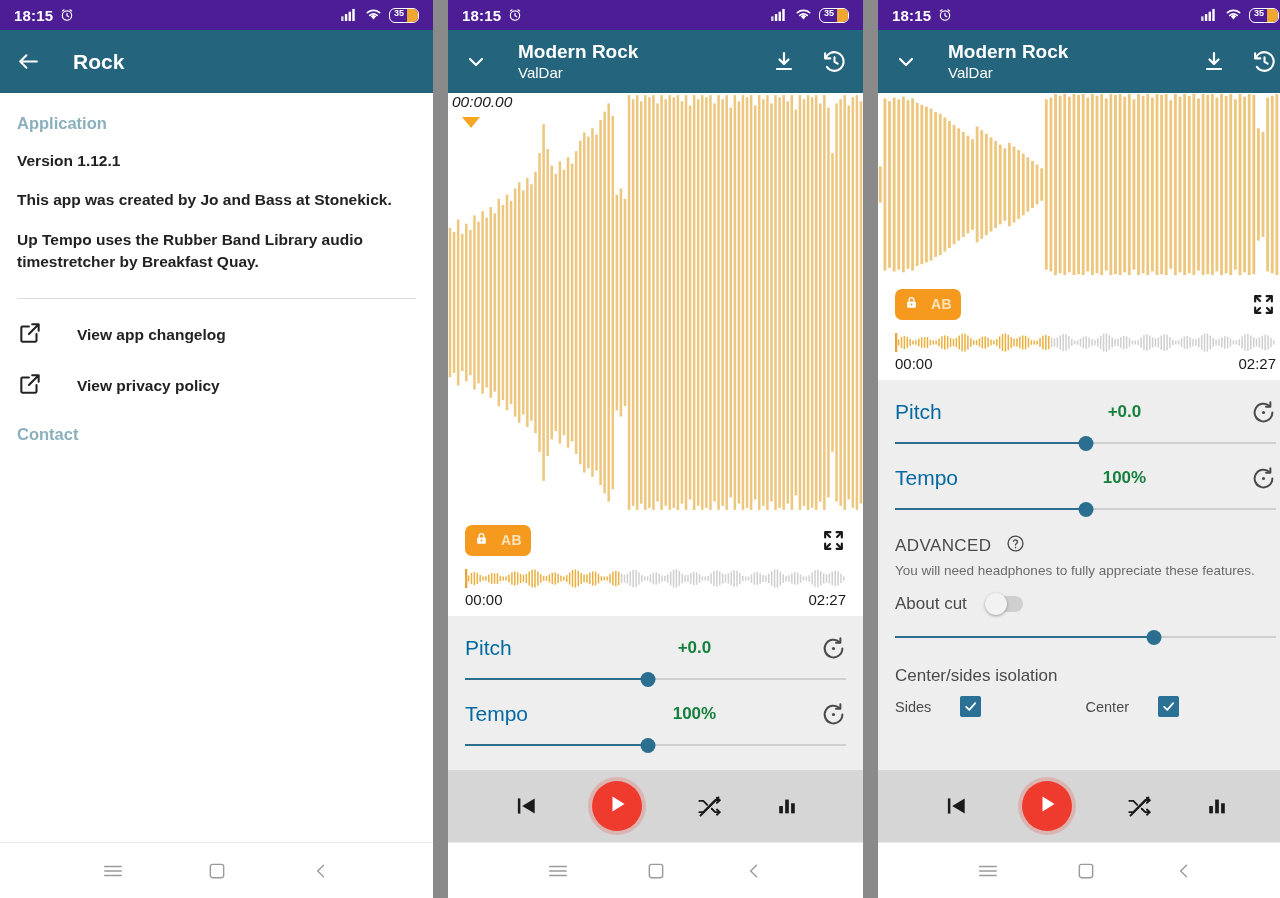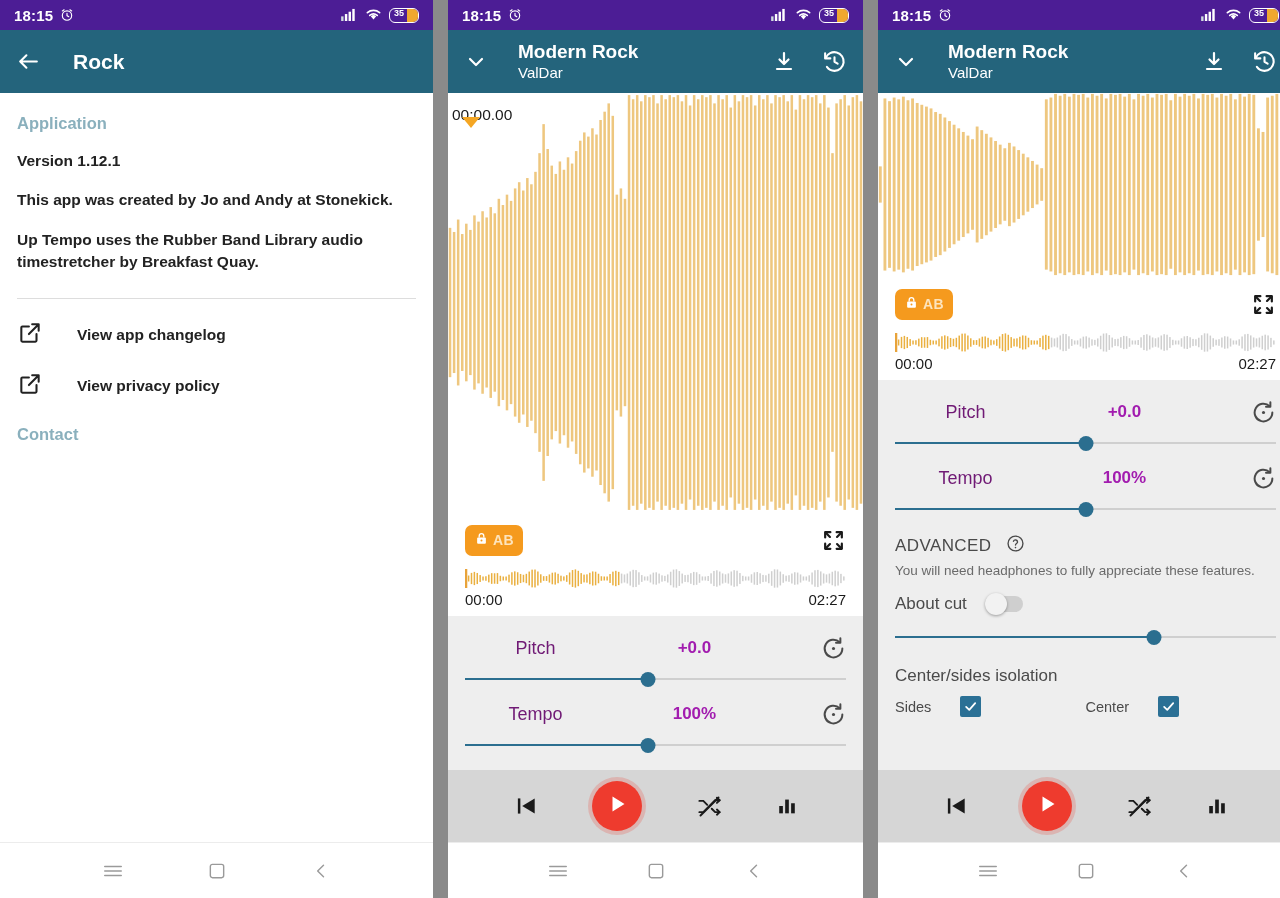--- a/index.html
+++ b/index.html
@@ -47,46 +47,46 @@
   .about-body { flex:1; background:#fff; padding:0 17px; overflow:hidden;font-weight:bold; }
   .sec-head { color:#8ab0bd; font-size:16.5px; margin-top:24px; margin-bottom:4px; }
   .sec-head.first { margin-top:21px; }
   .about-p { font-size:15.5px; color:#222; line-height:1.45; margin-top:17px; }
   .divider { height:1px; background:#dddddd; margin-top:24px; }
   .link-row { display:flex; align-items:center; gap:34px; margin-top:21px; cursor:pointer; }
   .link-row .lbl { font-size:15.5px; color:#222; }
 
   
   .wave-area { position:relative; background:#fff; flex:1 1 auto; overflow:hidden; }
-  .time-label { position:absolute; left:4px; top:13px; font-size:15.5px; color:#1a1a1a; z-index:3; }
+  .time-label { position:absolute; left:4px; top:0; font-size:15.5px; color:#1a1a1a; z-index:3;font-style:italic; }
   .play-marker { position:absolute; left:14px; top:24px; width:0; height:0;
                  border-left:9px solid transparent; border-right:9px solid transparent;
                  border-top:11px solid #f5a623; z-index:3; }
   .wave-canvas { position:absolute; inset:0; display:flex; align-items:center; }
   .wave-canvas svg { width:100%; height:100%; display:block; }
 
   
   .ab-row { position:relative; height:56px; flex:0 0 56px; background:#fff;
             display:flex; align-items:center; padding:0 17px; }
   .ab-lock { background:#f59a1e; border-radius:7px; height:31px; padding:0 9px;
-             display:flex; align-items:center; gap:4px; cursor:pointer; }
+             display:flex; align-items:center; gap:12px; cursor:pointer; }
   .ab-lock .ab-txt { color:#fde4bd; font-size:14px; font-weight:bold; letter-spacing:0.5px; }
   .expand-btn { margin-left:auto; cursor:pointer; display:flex; }
 
   
   .prog-wrap { background:#fff; padding:0 17px 2px 17px; flex:0 0 auto; }
   .prog-bar { height:21px; width:100%; position:relative; display:block; }
   .prog-times { display:flex; justify-content:space-between; font-size:15px; color:#1a1a1a;
                 margin-top:2px; padding-bottom:6px; }
 
   
   .ctrl-panel { background:#eeeeee; padding:12px 17px 10px 17px; flex:0 0 auto; }
   .ctrl-row { display:flex; align-items:center; height:40px; }
-  .ctrl-name { font-size:18px; color:#701a75; width:37%;text-align:center; }
-  .ctrl-val { font-size:17px; font-weight:bold; color:#a21caf; flex:1; text-align:center; margin-left:-10%; }
+  .ctrl-name { font-size:21px; color:#0369a1; width:37%; }
+  .ctrl-val { font-size:17px; font-weight:bold; color:#15803d; flex:1; text-align:center; margin-left:-10%; }
   .ctrl-reset { cursor:pointer; display:flex; }
   .slider { position:relative; height:22px; margin:0 0 4px 0; cursor:pointer; }
   .slider .track { position:absolute; left:0; right:0; top:10px; height:2px; background:#cfcfcf; }
   .slider .fill  { position:absolute; left:0; top:10px; height:2px; background:#2b6e8f; }
   .slider .thumb { position:absolute; top:4px; width:15px; height:15px; border-radius:50%;
                    background:#2b6e8f; transform:translateX(-50%); }
 
   .adv-head { display:flex; align-items:center; gap:15px; margin-top:14px; }
   .adv-head .t { font-size:17px; color:#4a4a4a; letter-spacing:0.4px; }
   .adv-sub { font-size:13.5px; color:#6a6a6a; line-height:1.35; margin-top:5px; }
@@ -161,21 +161,21 @@
         <svg width="25" height="25" viewBox="0 0 24 24">
             <path d="M20 12H4M10 6l-6 6 6 6" stroke="#fff" stroke-width="2" fill="none" stroke-linecap="round" stroke-linejoin="round"></path>
           </svg>
       </span>
       <span class="ab-title">Rock</span>
     </div>
 
     <div class="about-body">
       <div class="sec-head first">Application</div>
       <div class="about-p">Version 1.12.1</div>
-      <div class="about-p">This app was created by Jo and Andy at Stonekick.</div>
+      <div class="about-p">This app was created by Jo and Bass at Stonekick.</div>
       <div class="about-p">Up Tempo uses the Rubber Band Library audio timestretcher by Breakfast Quay.</div>
       <div class="divider"></div>
 
       <div class="link-row">
         <span>
           <svg width="26" height="26" viewBox="0 0 24 24">
               <path d="M18 13v6a1 1 0 01-1 1H5a1 1 0 01-1-1V7a1 1 0 011-1h6" stroke="#222" stroke-width="1.9" fill="none" stroke-linecap="round"></path>
               <path d="M14 4h6v6M20 4l-9 9" stroke="#222" stroke-width="1.9" fill="none" stroke-linecap="round" stroke-linejoin="round"></path>
             </svg>
         </span>

